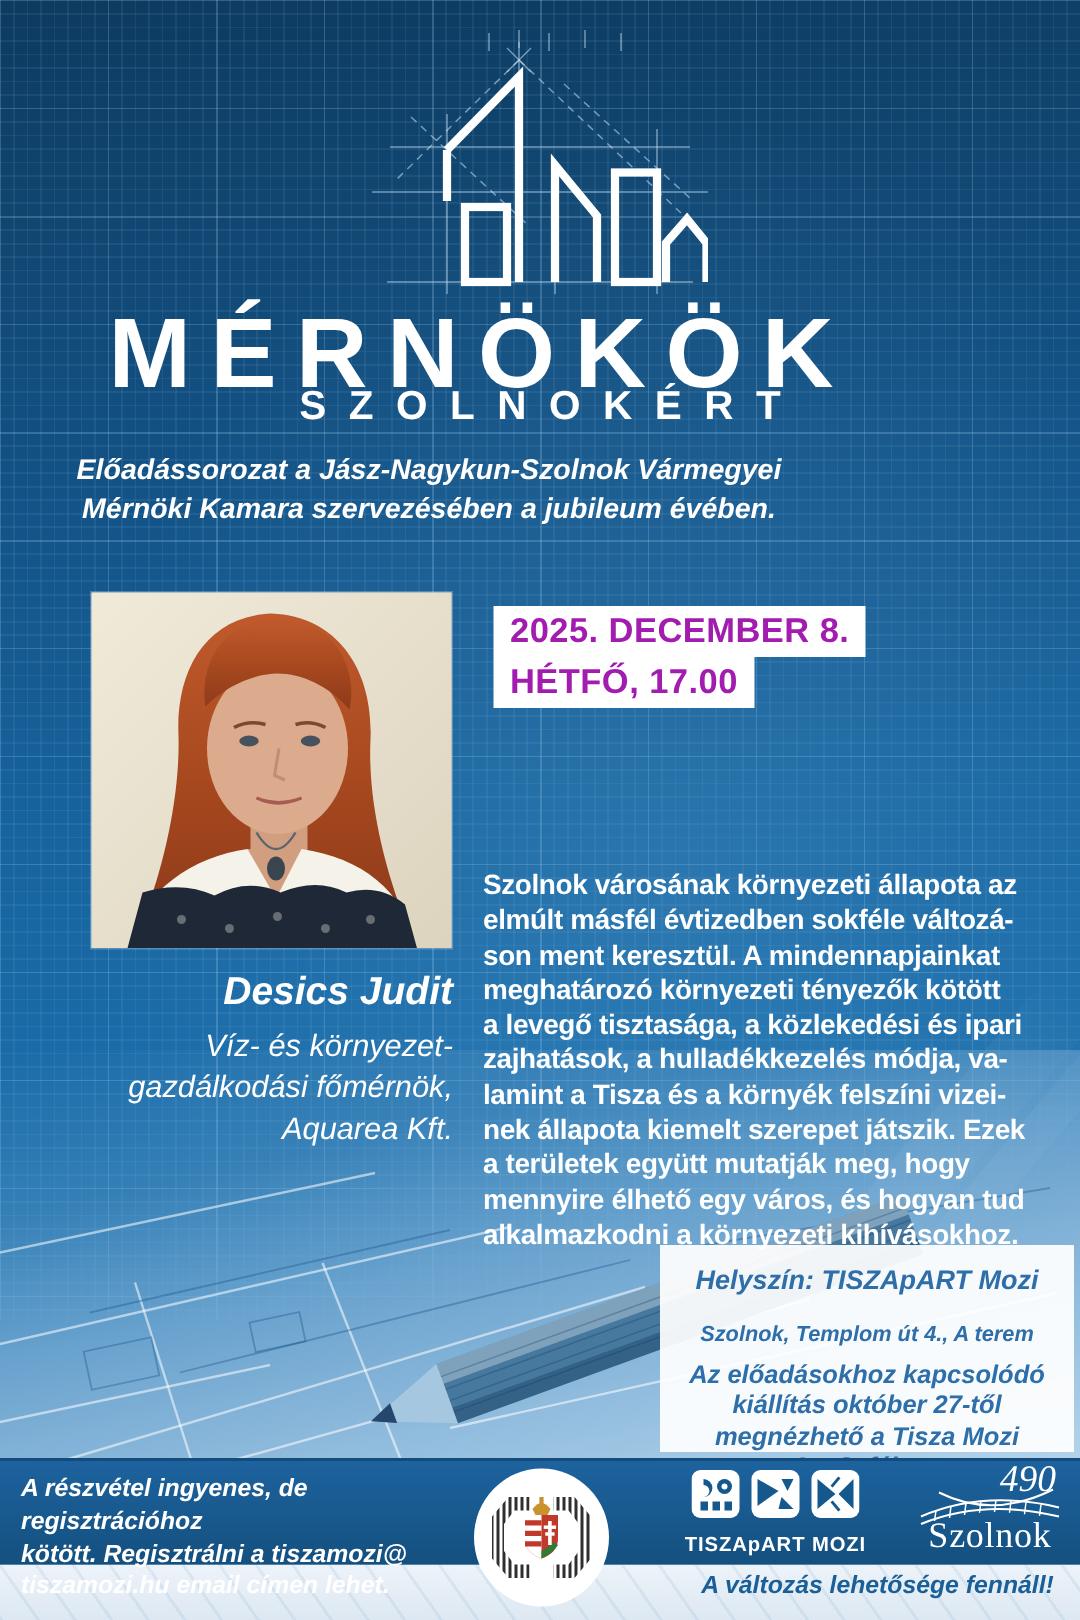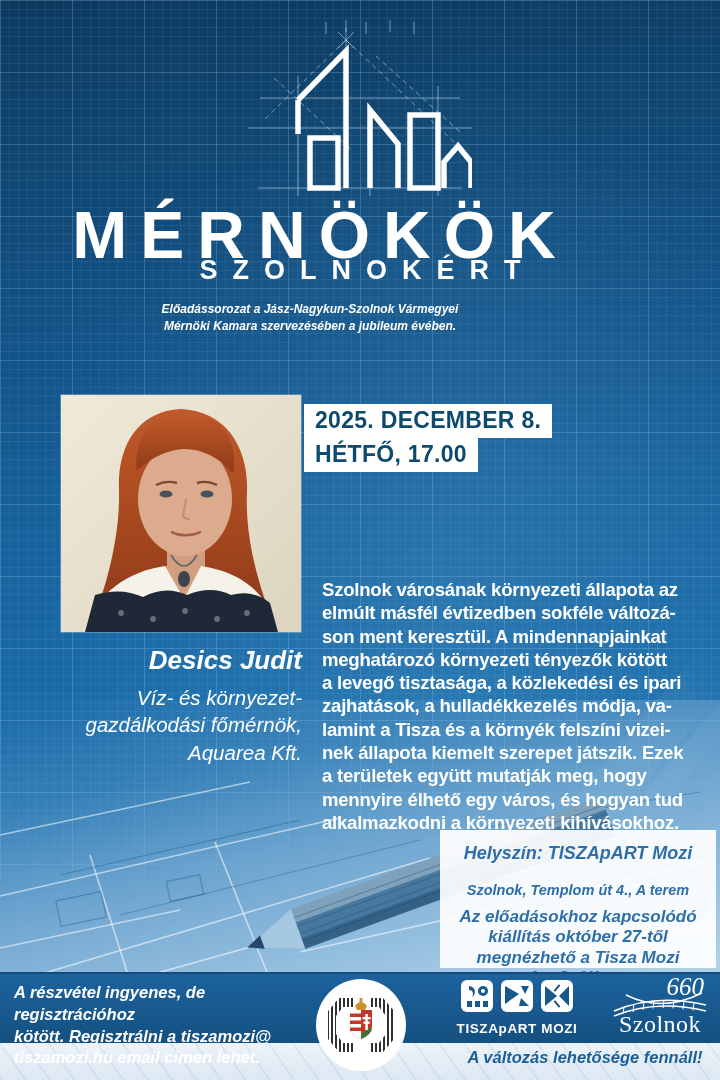--- a/index.html
+++ b/index.html
@@ -23,29 +23,29 @@
   .photo-strip .fade{position:absolute;inset:0;
     background:linear-gradient(168deg,rgba(120,170,212,0) 0%,rgba(120,170,212,.25) 26%,rgba(122,173,213,.78) 48%,#7fb0d6 62%,#9cc4e2 82%,#b3d3ea 100%);}
   .photo-strip svg{position:absolute;inset:0;}
   
   .logo{position:absolute;left:248px;top:20px;width:224px;height:178px;}
   .brand-title{position:absolute;left:0;top:197px;width:628px;text-align:center;
     font-size:66px;font-weight:800;letter-spacing:13px;text-indent:13px;}
   .brand-sub{position:absolute;left:0;top:255px;width:720px;text-align:center;
     font-size:27px;font-weight:700;letter-spacing:15px;text-indent:15px;}
   .series-note{position:absolute;left:0;top:301px;width:572px;text-align:center;
-    font-style:italic;font-weight:700;font-size:12px;line-height:1.38;padding-left:24px;}
+    font-style:italic;font-weight:700;font-size:19px;line-height:1.38;}
   
   .photo{position:absolute;left:61px;top:395px;width:240px;height:237px;background:#eae3d1;box-shadow:0 0 0 1px rgba(255,255,255,.25);}
   .photo svg{display:block;width:100%;height:100%;}
   .speaker{position:absolute;left:30px;top:645px;width:272px;text-align:right;}
   .speaker-name{font-size:26px;font-weight:800;font-style:italic;margin-bottom:8px;}
   .speaker-role{font-size:20.5px;font-style:italic;line-height:1.33;}
   
-  .badge{position:absolute;left:304px;background:#fff;color:#0c4a6e;font-weight:800;
+  .badge{position:absolute;left:329px;background:#fff;color:#a21caf;font-weight:800;
     font-size:23px;padding:3px 11px 4px 11px;letter-spacing:.3px;}
   .badge.b1{top:404px;}
   .badge.b2{top:438px;}
   .event-title{position:absolute;left:322px;top:474px;width:390px;
     font-size:25.5px;font-weight:800;line-height:1.22;letter-spacing:-0.2px;}
   .desc{position:absolute;left:322px;top:578px;width:392px;
     font-size:18.6px;font-weight:600;line-height:23.3px;letter-spacing:-0.25px;}
   .desc div{white-space:nowrap;}
   
   .venue{position:absolute;left:440px;top:830px;width:276px;height:138px;
@@ -296,21 +296,21 @@
           <polygon points="108,6 98,16 108,26"></polygon>
           <rect x="95" y="4" width="2" height="8" transform="rotate(40 96 8)"></rect>
           <rect x="95" y="20" width="2" height="8" transform="rotate(-40 96 24)"></rect>
         </g>
       </g>
     </svg>
     <div class="tiszapart-label">TISZApART MOZI</div>
   </div>
 
   <div class="szolnok950">
-    <div class="num">660</div>
+    <div class="num">490</div>
     <svg class="bridge" width="100" height="26" viewBox="0 0 100 26">
       <g stroke="#fff" fill="none" stroke-width="1.4">
         <path d="M4,20 Q 46,2 96,14"></path>
         <path d="M4,25 Q 46,8 96,20"></path>
         <path d="M16,4 Q 52,22 92,2"></path>
         <g stroke-width="1">
           <line x1="14" y1="16" x2="13" y2="23"></line>
             <line x1="24" y1="13" x2="23" y2="21"></line>
           <line x1="34" y1="11" x2="33" y2="19"></line>
             <line x1="44" y1="9.5" x2="43" y2="17.5"></line>

